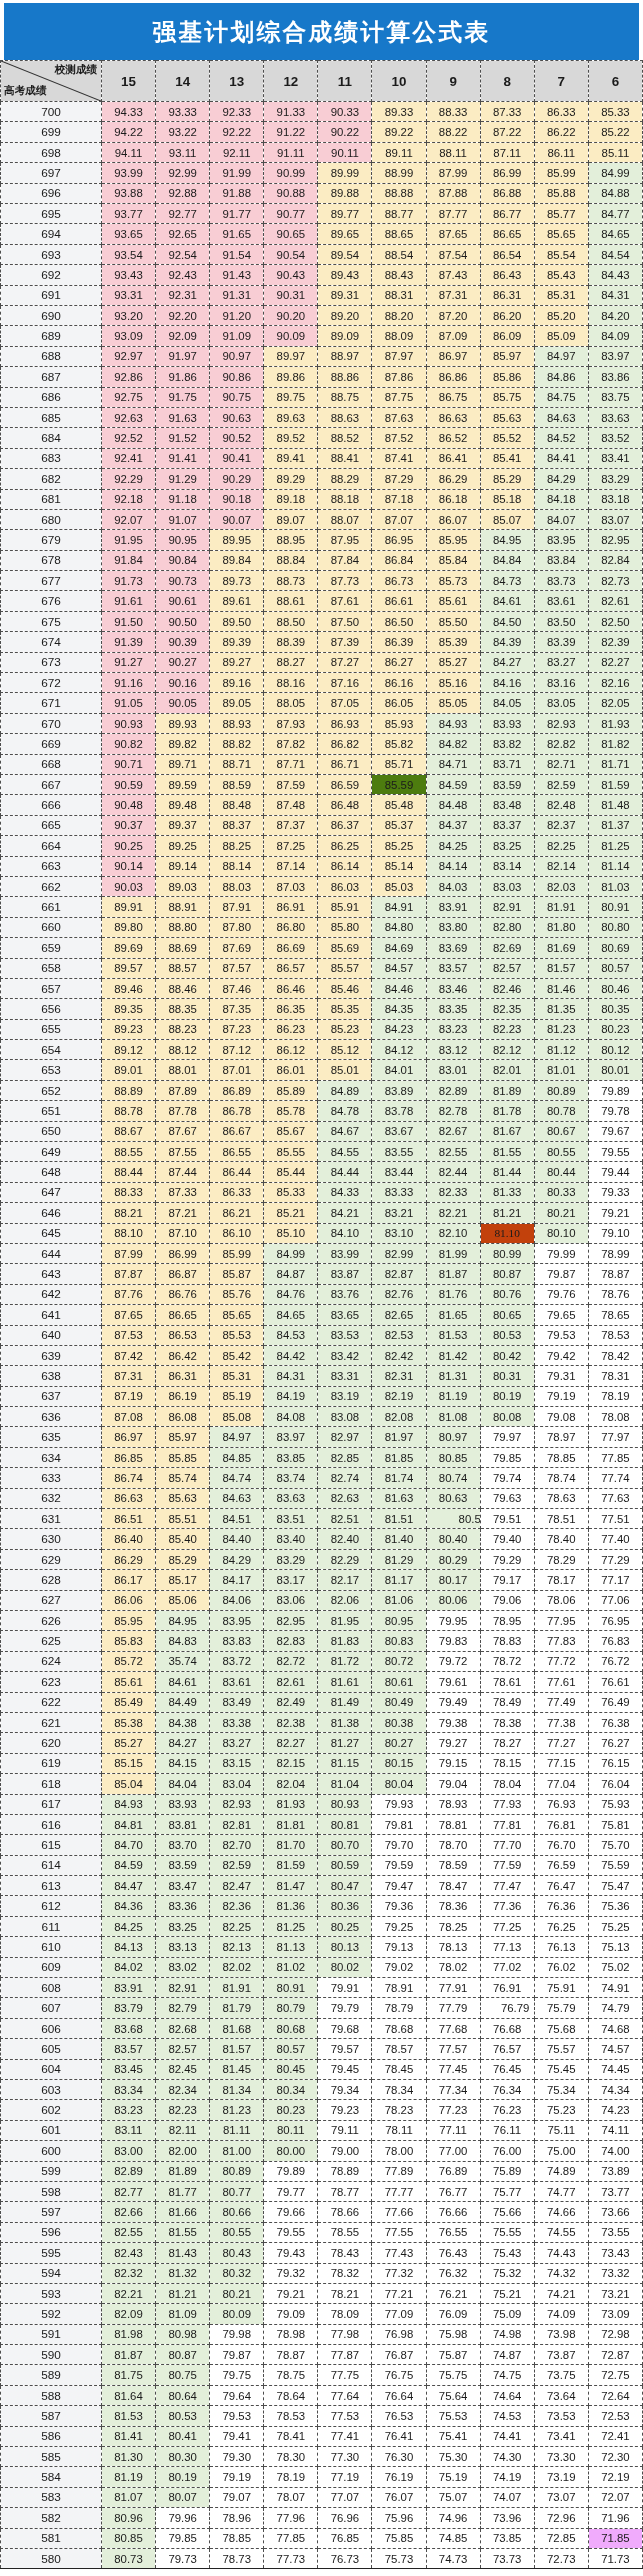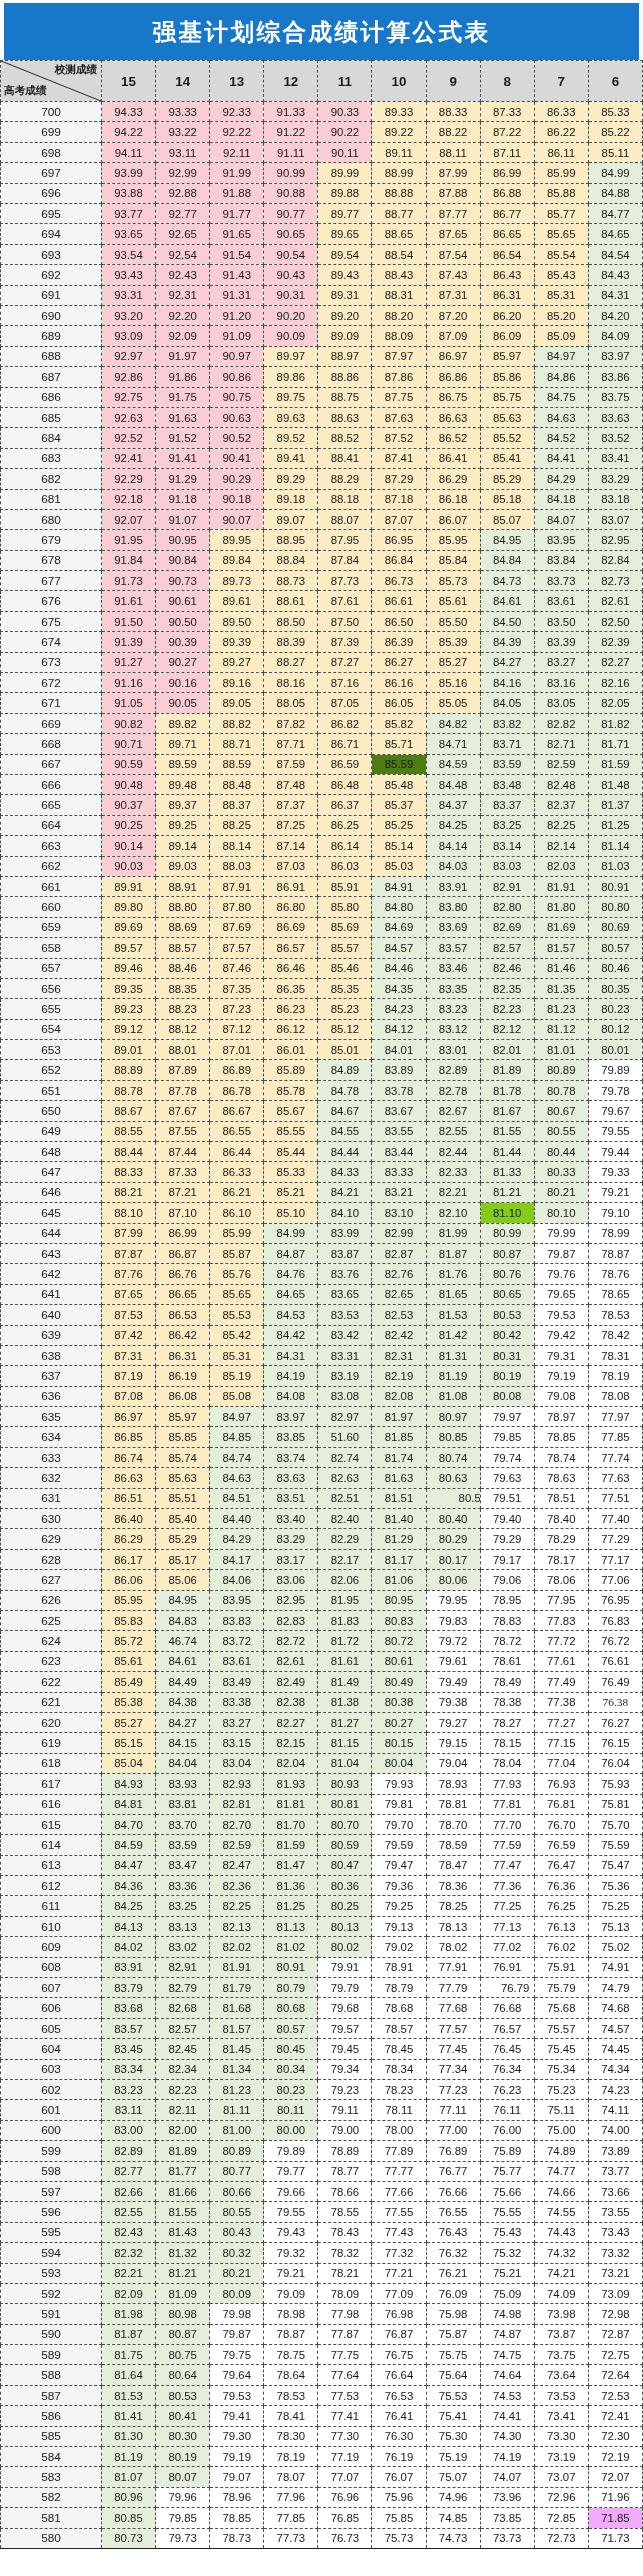--- a/index.html
+++ b/index.html
@@ -500,20 +500,33 @@
         <td style="background: rgb(251, 236, 195);">89.05</td>
         <td style="background: rgb(251, 236, 195);">88.05</td>
         <td style="background: rgb(251, 236, 195);">87.05</td>
         <td style="background: rgb(251, 236, 195);">86.05</td>
         <td style="background: rgb(251, 236, 195);">85.05</td>
         <td style="background: rgb(227, 239, 218);">84.05</td>
         <td style="background: rgb(227, 239, 218);">83.05</td>
         <td style="background: rgb(227, 239, 218);">82.05</td>
       </tr>
       <tr>
+        <td class="rowhead">670</td>
+        <td style="background: rgb(248, 205, 212);">90.93</td>
+        <td style="background: rgb(251, 236, 195);">89.93</td>
+        <td style="background: rgb(251, 236, 195);">88.93</td>
+        <td style="background: rgb(251, 236, 195);">87.93</td>
+        <td style="background: rgb(251, 236, 195);">86.93</td>
+        <td style="background: rgb(251, 236, 195);">85.93</td>
+        <td style="background: rgb(227, 239, 218);">84.93</td>
+        <td style="background: rgb(227, 239, 218);">83.93</td>
+        <td style="background: rgb(227, 239, 218);">82.93</td>
+        <td style="background: rgb(227, 239, 218);">81.93</td>
+      </tr>
+      <tr>
         <td class="rowhead">669</td>
         <td style="background: rgb(248, 205, 212);">90.82</td>
         <td style="background: rgb(251, 236, 195);">89.82</td>
         <td style="background: rgb(251, 236, 195);">88.82</td>
         <td style="background: rgb(251, 236, 195);">87.82</td>
         <td style="background: rgb(251, 236, 195);">86.82</td>
         <td style="background: rgb(251, 236, 195);">85.82</td>
         <td style="background: rgb(227, 239, 218);">84.82</td>
         <td style="background: rgb(227, 239, 218);">83.82</td>
         <td style="background: rgb(227, 239, 218);">82.82</td>
@@ -820,21 +833,21 @@
       </tr>
       <tr>
         <td class="rowhead">645</td>
         <td style="background: rgb(251, 236, 195);">88.10</td>
         <td style="background: rgb(251, 236, 195);">87.10</td>
         <td style="background: rgb(251, 236, 195);">86.10</td>
         <td style="background: rgb(251, 236, 195);">85.10</td>
         <td style="background: rgb(227, 239, 218);">84.10</td>
         <td style="background: rgb(227, 239, 218);">83.10</td>
         <td style="background: rgb(227, 239, 218);">82.10</td>
-        <td style="background: #84cc16;">81.10</td>
+        <td style="background: #c2410c; font-family: Liberation Serif, serif;">81.10</td>
         <td style="background: rgb(227, 239, 218);">80.10</td>
         <td style="background: rgb(255, 255, 255);">79.10</td>
       </tr>
       <tr>
         <td class="rowhead">644</td>
         <td style="background: rgb(251, 236, 195);">87.99</td>
         <td style="background: rgb(251, 236, 195);">86.99</td>
         <td style="background: rgb(251, 236, 195);">85.99</td>
         <td style="background: rgb(227, 239, 218);">84.99</td>
         <td style="background: rgb(227, 239, 218);">83.99</td>
@@ -960,21 +973,21 @@
         <td style="background: rgb(255, 255, 255);">79.97</td>
         <td style="background: rgb(255, 255, 255);">78.97</td>
         <td style="background: rgb(255, 255, 255);">77.97</td>
       </tr>
       <tr>
         <td class="rowhead">634</td>
         <td style="background: rgb(251, 236, 195);">86.85</td>
         <td style="background: rgb(251, 236, 195);">85.85</td>
         <td style="background: rgb(227, 239, 218);">84.85</td>
         <td style="background: rgb(227, 239, 218);">83.85</td>
-        <td style="background: rgb(227, 239, 218);">51.60</td>
+        <td style="background: rgb(227, 239, 218);">82.85</td>
         <td style="background: rgb(227, 239, 218);">81.85</td>
         <td style="background: rgb(227, 239, 218);">80.85</td>
         <td style="background: rgb(255, 255, 255);">79.85</td>
         <td style="background: rgb(255, 255, 255);">78.85</td>
         <td style="background: rgb(255, 255, 255);">77.85</td>
       </tr>
       <tr>
         <td class="rowhead">633</td>
         <td style="background: rgb(251, 236, 195);">86.74</td>
         <td style="background: rgb(251, 236, 195);">85.74</td>
@@ -1087,21 +1100,21 @@
         <td style="background: rgb(227, 239, 218);">81.83</td>
         <td style="background: rgb(227, 239, 218);">80.83</td>
         <td style="background: rgb(255, 255, 255);">79.83</td>
         <td style="background: rgb(255, 255, 255);">78.83</td>
         <td style="background: rgb(255, 255, 255);">77.83</td>
         <td style="background: rgb(255, 255, 255);">76.83</td>
       </tr>
       <tr>
         <td class="rowhead">624</td>
         <td style="background: rgb(251, 236, 195);">85.72</td>
-        <td style="background: rgb(227, 239, 218);">46.74</td>
+        <td style="background: rgb(227, 239, 218);">35.74</td>
         <td style="background: rgb(227, 239, 218);">83.72</td>
         <td style="background: rgb(227, 239, 218);">82.72</td>
         <td style="background: rgb(227, 239, 218);">81.72</td>
         <td style="background: rgb(227, 239, 218);">80.72</td>
         <td style="background: rgb(255, 255, 255);">79.72</td>
         <td style="background: rgb(255, 255, 255);">78.72</td>
         <td style="background: rgb(255, 255, 255);">77.72</td>
         <td style="background: rgb(255, 255, 255);">76.72</td>
       </tr>
       <tr>
@@ -1134,21 +1147,21 @@
         <td class="rowhead">621</td>
         <td style="background: rgb(251, 236, 195);">85.38</td>
         <td style="background: rgb(227, 239, 218);">84.38</td>
         <td style="background: rgb(227, 239, 218);">83.38</td>
         <td style="background: rgb(227, 239, 218);">82.38</td>
         <td style="background: rgb(227, 239, 218);">81.38</td>
         <td style="background: rgb(227, 239, 218);">80.38</td>
         <td style="background: rgb(255, 255, 255);">79.38</td>
         <td style="background: rgb(255, 255, 255);">78.38</td>
         <td style="background: rgb(255, 255, 255);">77.38</td>
-        <td style="background: rgb(255, 255, 255); font-family: Liberation Serif, serif;">76.38</td>
+        <td style="background: rgb(255, 255, 255);">76.38</td>
       </tr>
       <tr>
         <td class="rowhead">620</td>
         <td style="background: rgb(251, 236, 195);">85.27</td>
         <td style="background: rgb(227, 239, 218);">84.27</td>
         <td style="background: rgb(227, 239, 218);">83.27</td>
         <td style="background: rgb(227, 239, 218);">82.27</td>
         <td style="background: rgb(227, 239, 218);">81.27</td>
         <td style="background: rgb(227, 239, 218);">80.27</td>
         <td style="background: rgb(255, 255, 255);">79.27</td>

